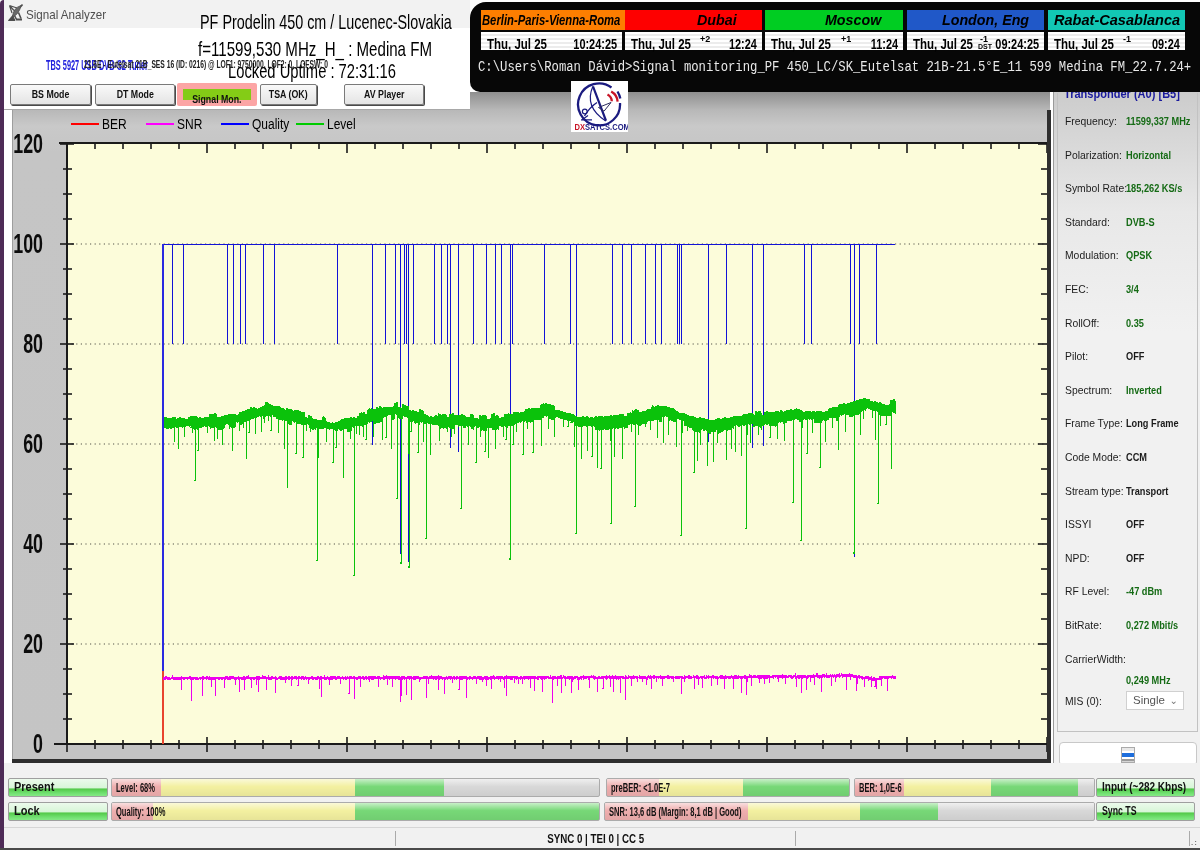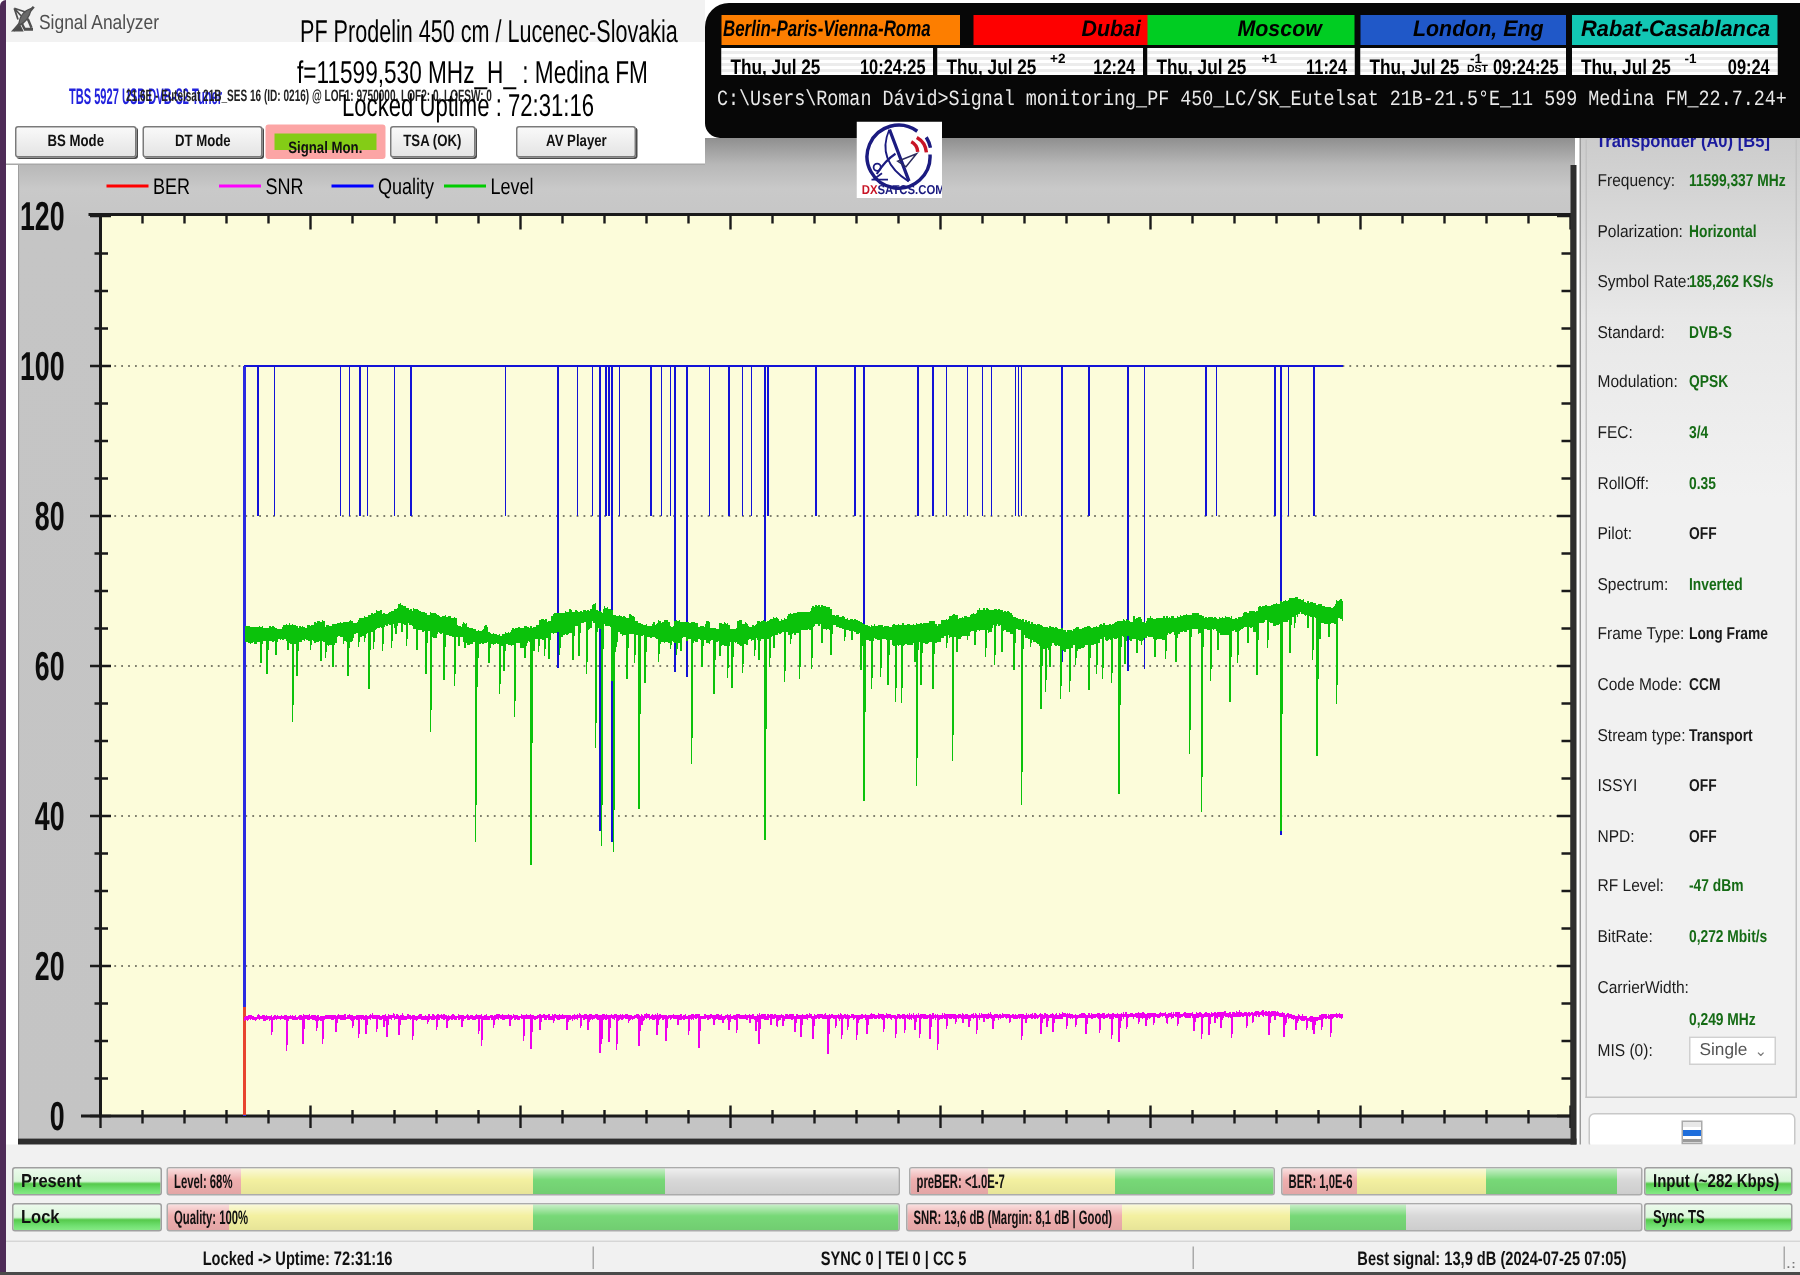--- a/index.html
+++ b/index.html
@@ -280,21 +280,21 @@
 <div class="tab active" style="left:177px;width:80px"><span class="cx" style="transform:scaleX(.8);transform-origin:center center">Signal Mon.</span></div>
 <div class="tab" style="left:260px;width:57px"><span class="cx" style="transform:scaleX(.8);transform-origin:center center">TSA (OK)</span></div>
 <div class="tab" style="left:344px;width:80px"><span class="cx" style="transform:scaleX(.8);transform-origin:center center">AV Player</span></div>
 </div>
 <div class="abs" id="clockbar"></div>
 <div class="abs ck" style="left:481px;width:159px;background:#fd7e00;line-height:20px;"><span class="cx" style="transform:scaleX(0.75);margin-left:1.3px">Berlin-Paris-Vienna-Roma</span></div>
 <div class="abs ckrow" style="left:481px;width:141px">
     <span class="ckd"><span class="cx" style="transform:scaleX(.82)">Thu, Jul 25</span></span>
     <span class="ckt"><span class="cx" style="transform:scaleX(.78);transform-origin:right center;">10:24:25</span></span>
   </div>
-<div class="abs ck" style="left:625px;width:137px;background:#fe0000;line-height:20px;margin-left:24px;"><span class="cx" style="transform:scaleX(0.95);margin-left:48.7px">Dubai</span></div>
+<div class="abs ck" style="left:625px;width:137px;background:#fe0000;line-height:20px;"><span class="cx" style="transform:scaleX(0.95);margin-left:48.7px">Dubai</span></div>
 <div class="abs ckrow" style="left:625px;width:137px">
     <span class="ckd"><span class="cx" style="transform:scaleX(.82)">Thu, Jul 25</span></span>
     <span class="sup" style="left:75px">+2</span>
     <span class="ckt"><span class="cx" style="transform:scaleX(.78);transform-origin:right center;">12:24</span></span>
   </div>
 <div class="abs ck" style="left:765px;width:138px;background:#00cd22;line-height:20px;"><span class="cx" style="transform:scaleX(0.95);margin-left:40.9px">Moscow</span></div>
 <div class="abs ckrow" style="left:765px;width:138px">
     <span class="ckd"><span class="cx" style="transform:scaleX(.82)">Thu, Jul 25</span></span>
     <span class="sup" style="left:76px">+1</span>
     <span class="ckt"><span class="cx" style="transform:scaleX(.78);transform-origin:right center;">11:24</span></span>
@@ -333,23 +333,21 @@
 <div class="gbtn abs" style="left:8px;top:778px;width:100px;"><span class="cx">Present</span></div>
 <div class="gbtn abs" style="left:8px;top:802px;width:100px;"><span class="cx">Lock</span></div>
 <div class="gbtn abs" style="left:1096px;top:778px;width:99px;text-decoration:underline;"><span class="cx" style="transform:scaleX(.8)">Input (~282 Kbps)</span></div>
 <div class="gbtn abs" style="left:1096px;top:802px;width:99px;"><span class="cx" style="transform:scaleX(.7)">Sync TS</span></div>
 <div class="bar abs" style="left:111px;top:778px;width:489px;background:linear-gradient(90deg,#efaeae 0.0% 10.0%,#f3f0a0 10.0% 50.0%,#77d877 50.0% 68.1%,#d8d8d8 68.1% 100.0%);"><span class="cx">Level: 68%</span></div>
 <div class="bar abs" style="left:111px;top:802px;width:489px;background:linear-gradient(90deg,#efaeae 0.0% 8.4%,#f3f0a0 8.4% 50.0%,#77d877 50.0% 100.0%);"><span class="cx">Quality: 100%</span></div>
 <div class="bar abs" style="left:606px;top:778px;width:244px;background:linear-gradient(90deg,#efaeae 0.0% 21.3%,#f3f0a0 21.3% 56.2%,#77d877 56.2% 100.0%);"><span class="cx">preBER: &lt;1.0E-7</span></div>
 <div class="bar abs" style="left:854px;top:778px;width:241px;background:linear-gradient(90deg,#efaeae 0.0% 20.7%,#f3f0a0 20.7% 56.8%,#77d877 56.8% 93.3%,#d8d8d8 93.3% 100.0%);"><span class="cx">BER: 1,0E-6</span></div>
 <div class="bar abs" style="left:604px;top:802px;width:491px;background:linear-gradient(90deg,#efaeae 0.0% 29.3%,#f3f0a0 29.3% 52.1%,#77d877 52.1% 68.0%,#d8d8d8 68.0% 100.0%);"><span class="cx">SNR: 13,6 dB (Margin: 8,1 dB | Good)</span></div>
 <div class="abs" id="statusbar">
-<div class="abs" style="left:0;top:3px;width:396px;text-align:center;"><span class="cx" style="transform:scaleX(.75);transform-origin:center;">Locked -&gt; Uptime: 72:31:16</span></div>
 <div class="abs" style="left:396px;top:3px;width:400px;text-align:center;"><span class="cx" style="transform:scaleX(.75);transform-origin:center;">SYNC 0 | TEI 0 | CC 5</span></div>
-<div class="abs" style="left:796px;top:3px;width:398px;text-align:center;"><span class="cx" style="transform:scaleX(.75);transform-origin:center;">Best signal: 13,9 dB (2024-07-25 07:05)</span></div>
 <div class="sep" style="left:395px"></div>
 <div class="sep" style="left:795px"></div>
 <div class="sep" style="left:1189px"></div>
 <div class="abs" style="right:2px;top:10px;font-size:8px;color:#777;letter-spacing:1px;">.:</div>
 </div>
 <div class="abs" style="left:12px;top:759px;width:1039px;height:4px;background:#2e2e2e;"></div>
 <div class="abs" style="left:1047px;top:110px;width:4px;height:653px;background:#2e2e2e;"></div>
 <div class="abs" id="page-border-left"></div>
 <div class="abs" id="page-border-bottom"></div>
 </body></html>

